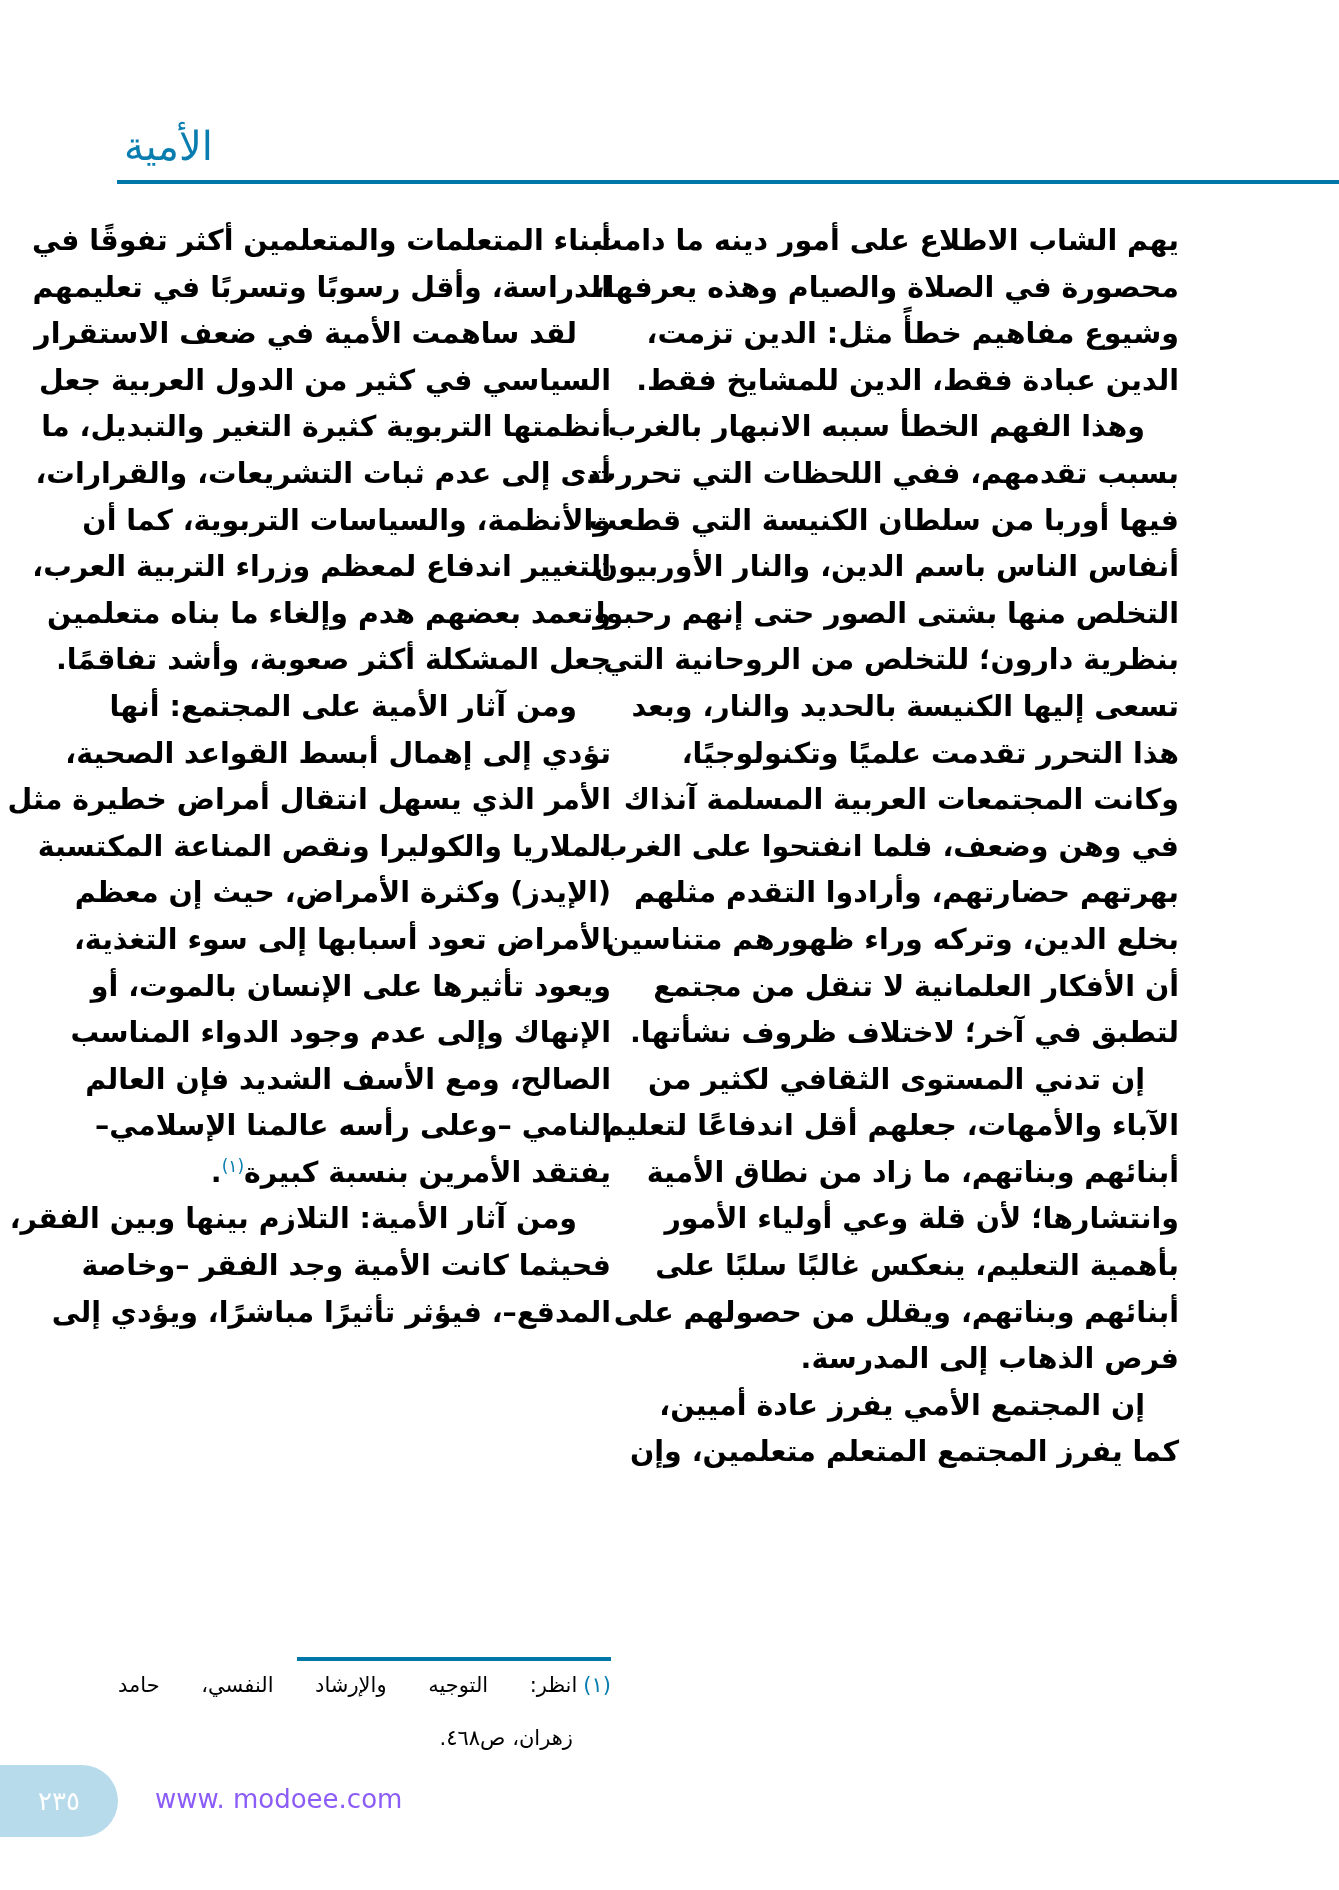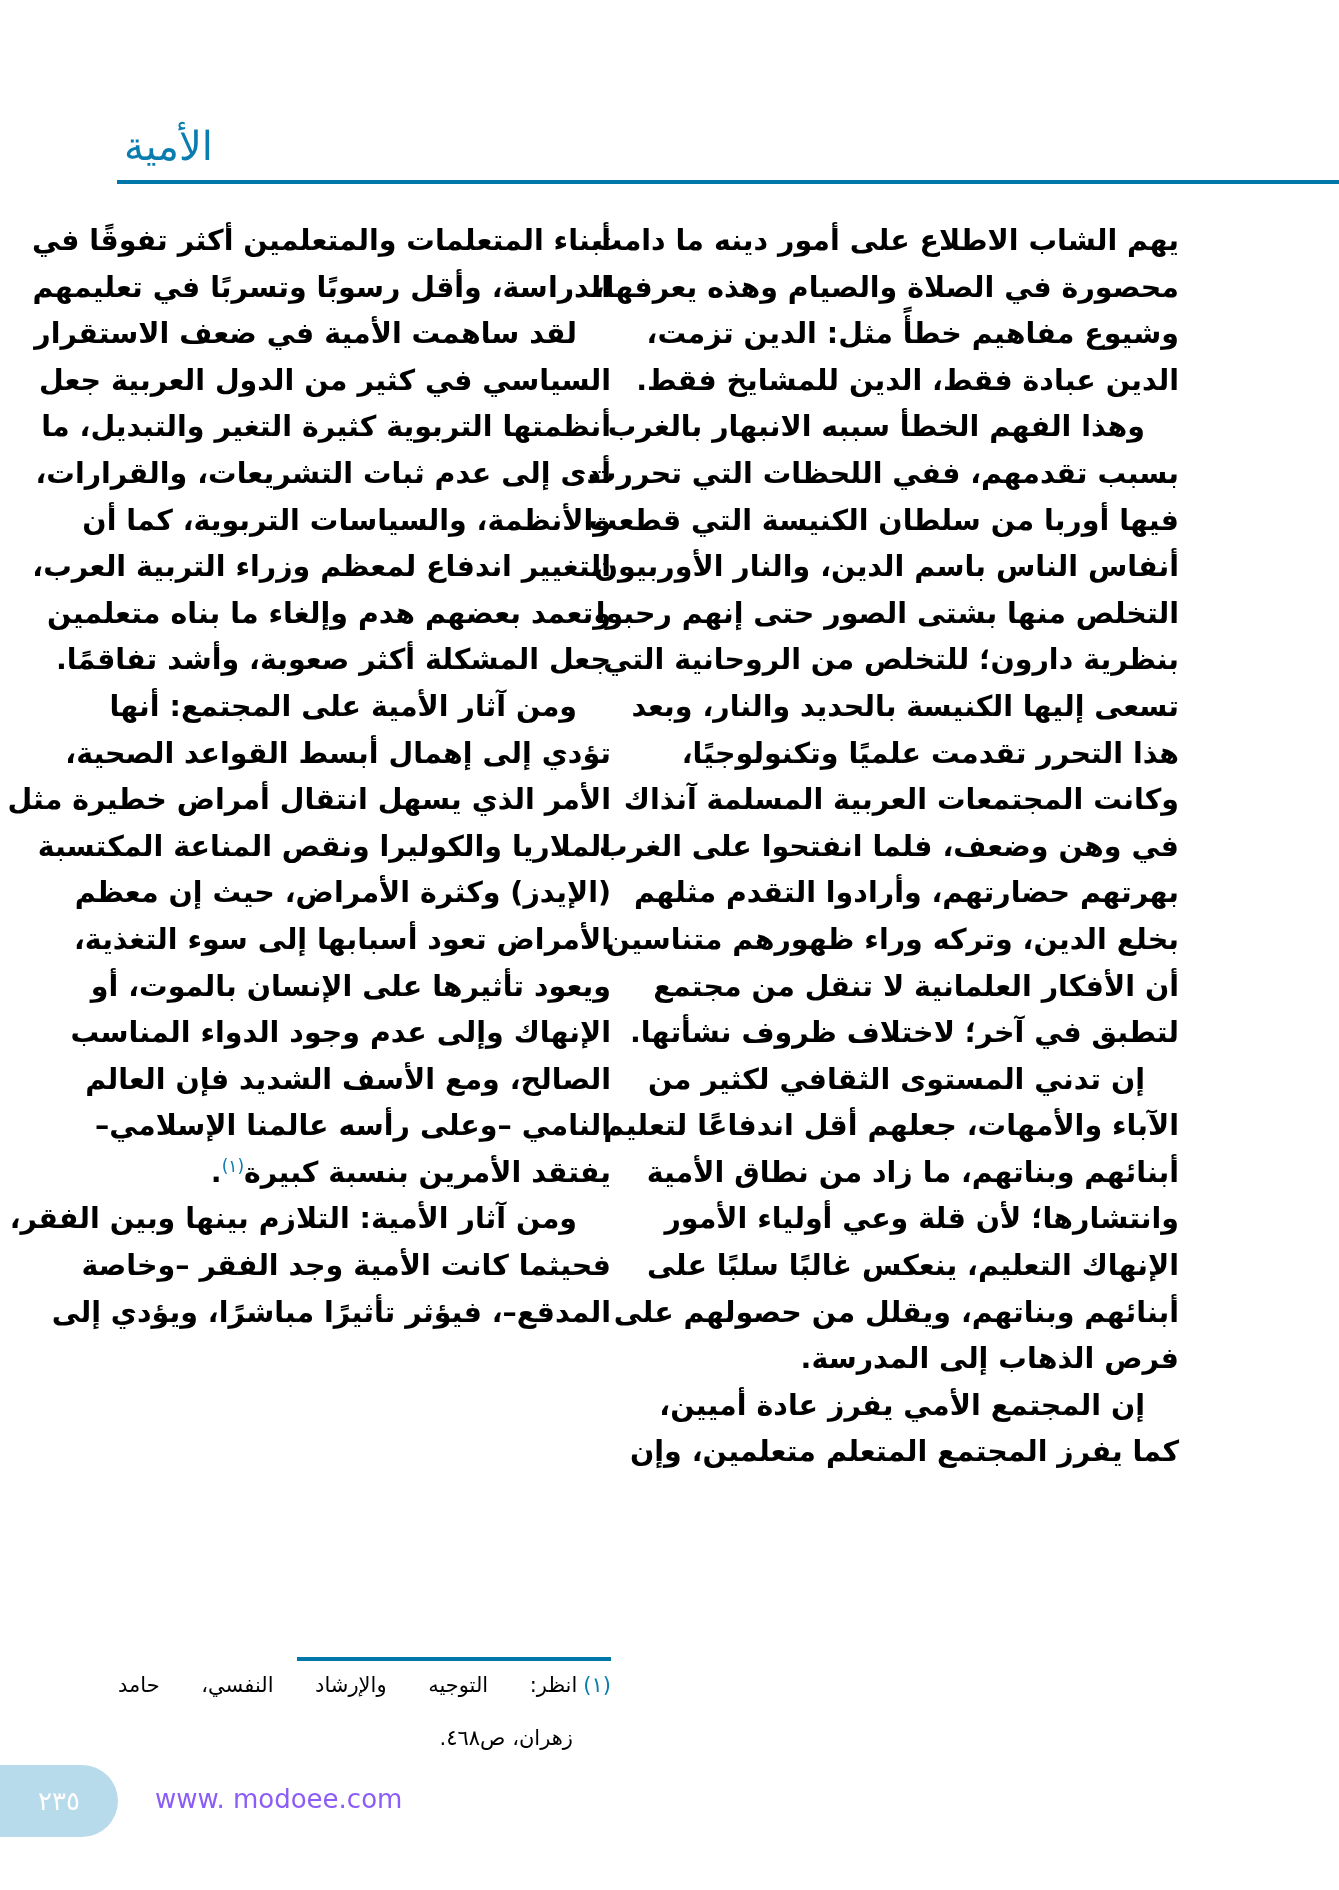--- a/index.html
+++ b/index.html
@@ -150,21 +150,21 @@
     <span class="line"><span>وكانت المجتمعات العربية المسلمة آنذاك</span></span>
     <span class="line"><span>في وهن وضعف، فلما انفتحوا على الغرب</span></span>
     <span class="line"><span>بهرتهم حضارتهم، وأرادوا التقدم مثلهم</span></span>
     <span class="line"><span>بخلع الدين، وتركه وراء ظهورهم متناسين</span></span>
     <span class="line"><span>أن الأفكار العلمانية لا تنقل من مجتمع</span></span>
     <span class="line last"><span>لتطبق في آخر؛ لاختلاف ظروف نشأتها.</span></span>
     <span class="line indent"><span>إن تدني المستوى الثقافي لكثير من</span></span>
     <span class="line"><span>الآباء والأمهات، جعلهم أقل اندفاعًا لتعليم</span></span>
     <span class="line"><span>أبنائهم وبناتهم، ما زاد من نطاق الأمية</span></span>
     <span class="line"><span>وانتشارها؛ لأن قلة وعي أولياء الأمور</span></span>
-    <span class="line"><span>الإنهاك التعليم، ينعكس غالبًا سلبًا على</span></span>
+    <span class="line"><span>بأهمية التعليم، ينعكس غالبًا سلبًا على</span></span>
     <span class="line"><span>أبنائهم وبناتهم، ويقلل من حصولهم على</span></span>
     <span class="line last"><span>فرص الذهاب إلى المدرسة.</span></span>
     <span class="line indent"><span>إن المجتمع الأمي يفرز عادة أميين،</span></span>
     <span class="line"><span>كما يفرز المجتمع المتعلم متعلمين، وإن</span></span>
   </div>
 <div class="column left" id="col-left">
     <span class="line"><span>أبناء المتعلمات والمتعلمين أكثر تفوقًا في</span></span>
     <span class="line"><span>الدراسة، وأقل رسوبًا وتسربًا في تعليمهم</span></span>
     <span class="line indent"><span>لقد ساهمت الأمية في ضعف الاستقرار</span></span>
     <span class="line"><span>السياسي في كثير من الدول العربية جعل</span></span>

